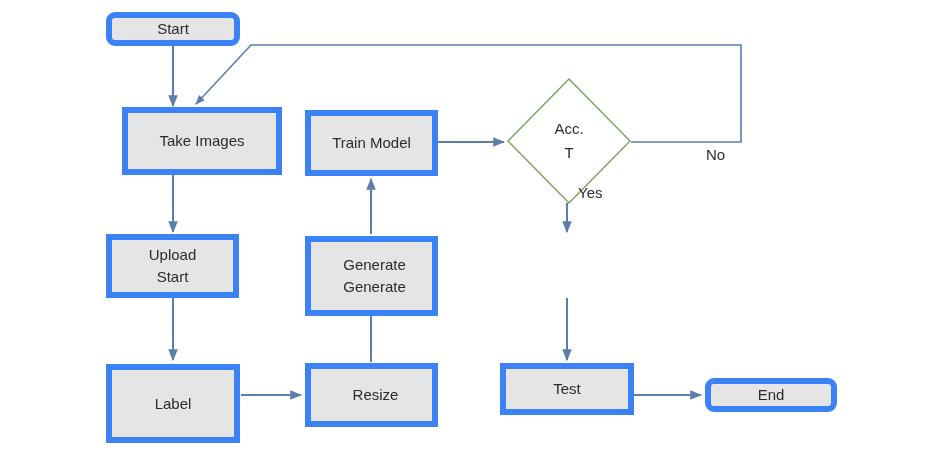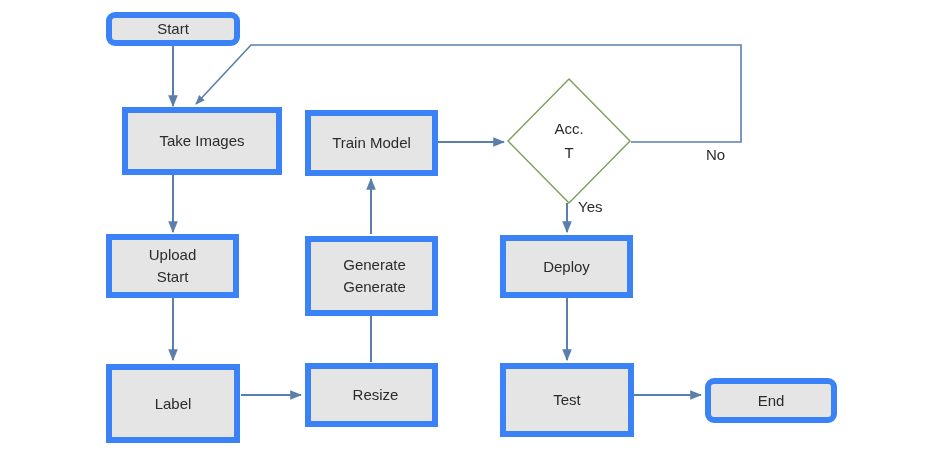--- a/index.html
+++ b/index.html
@@ -151,28 +151,25 @@
   <div class="node diamond" style="left:507px; top:78px; width:124px; height:126px;">
     <svg class="diamond-shape" viewBox="0 0 124 126" xmlns="http://www.w3.org/2000/svg">
       <polygon points="62,1 123,63 62,125 1,63" fill="#ffffff" stroke="#7ba05b" stroke-width="1.4"></polygon>
     </svg>
     <span class="diamond-label">
       <span class="nline">Acc.</span>
       <span class="nline">T</span>
     </span>
   </div>
 
-  <div class="node" style="left:500px; top:235px; width:133px; height:63px;">
-    <span>Deploy</span>
-  </div>
 
-  <div class="node" style="left:500px; top:363px; width:134px; height:74px;">
+  <div class="node" style="left:500px; top:363px; width:134px; height:52px;">
     <span>Test</span>
   </div>
 
-  <div class="node terminal" style="left:705px; top:378px; width:132px; height:45px;">
+  <div class="node terminal" style="left:705px; top:378px; width:132px; height:34px;">
     <span>End</span>
   </div>
 
   <div class="edge-label" style="left:706px; top:114px;margin-top:32px;">No</div>
-  <div class="edge-label" style="left:578px; top:198px;">Yes</div>
+  <div class="edge-label" style="left:578px; top:184px;">Yes</div>
 
 </div>
 
 </body></html>

